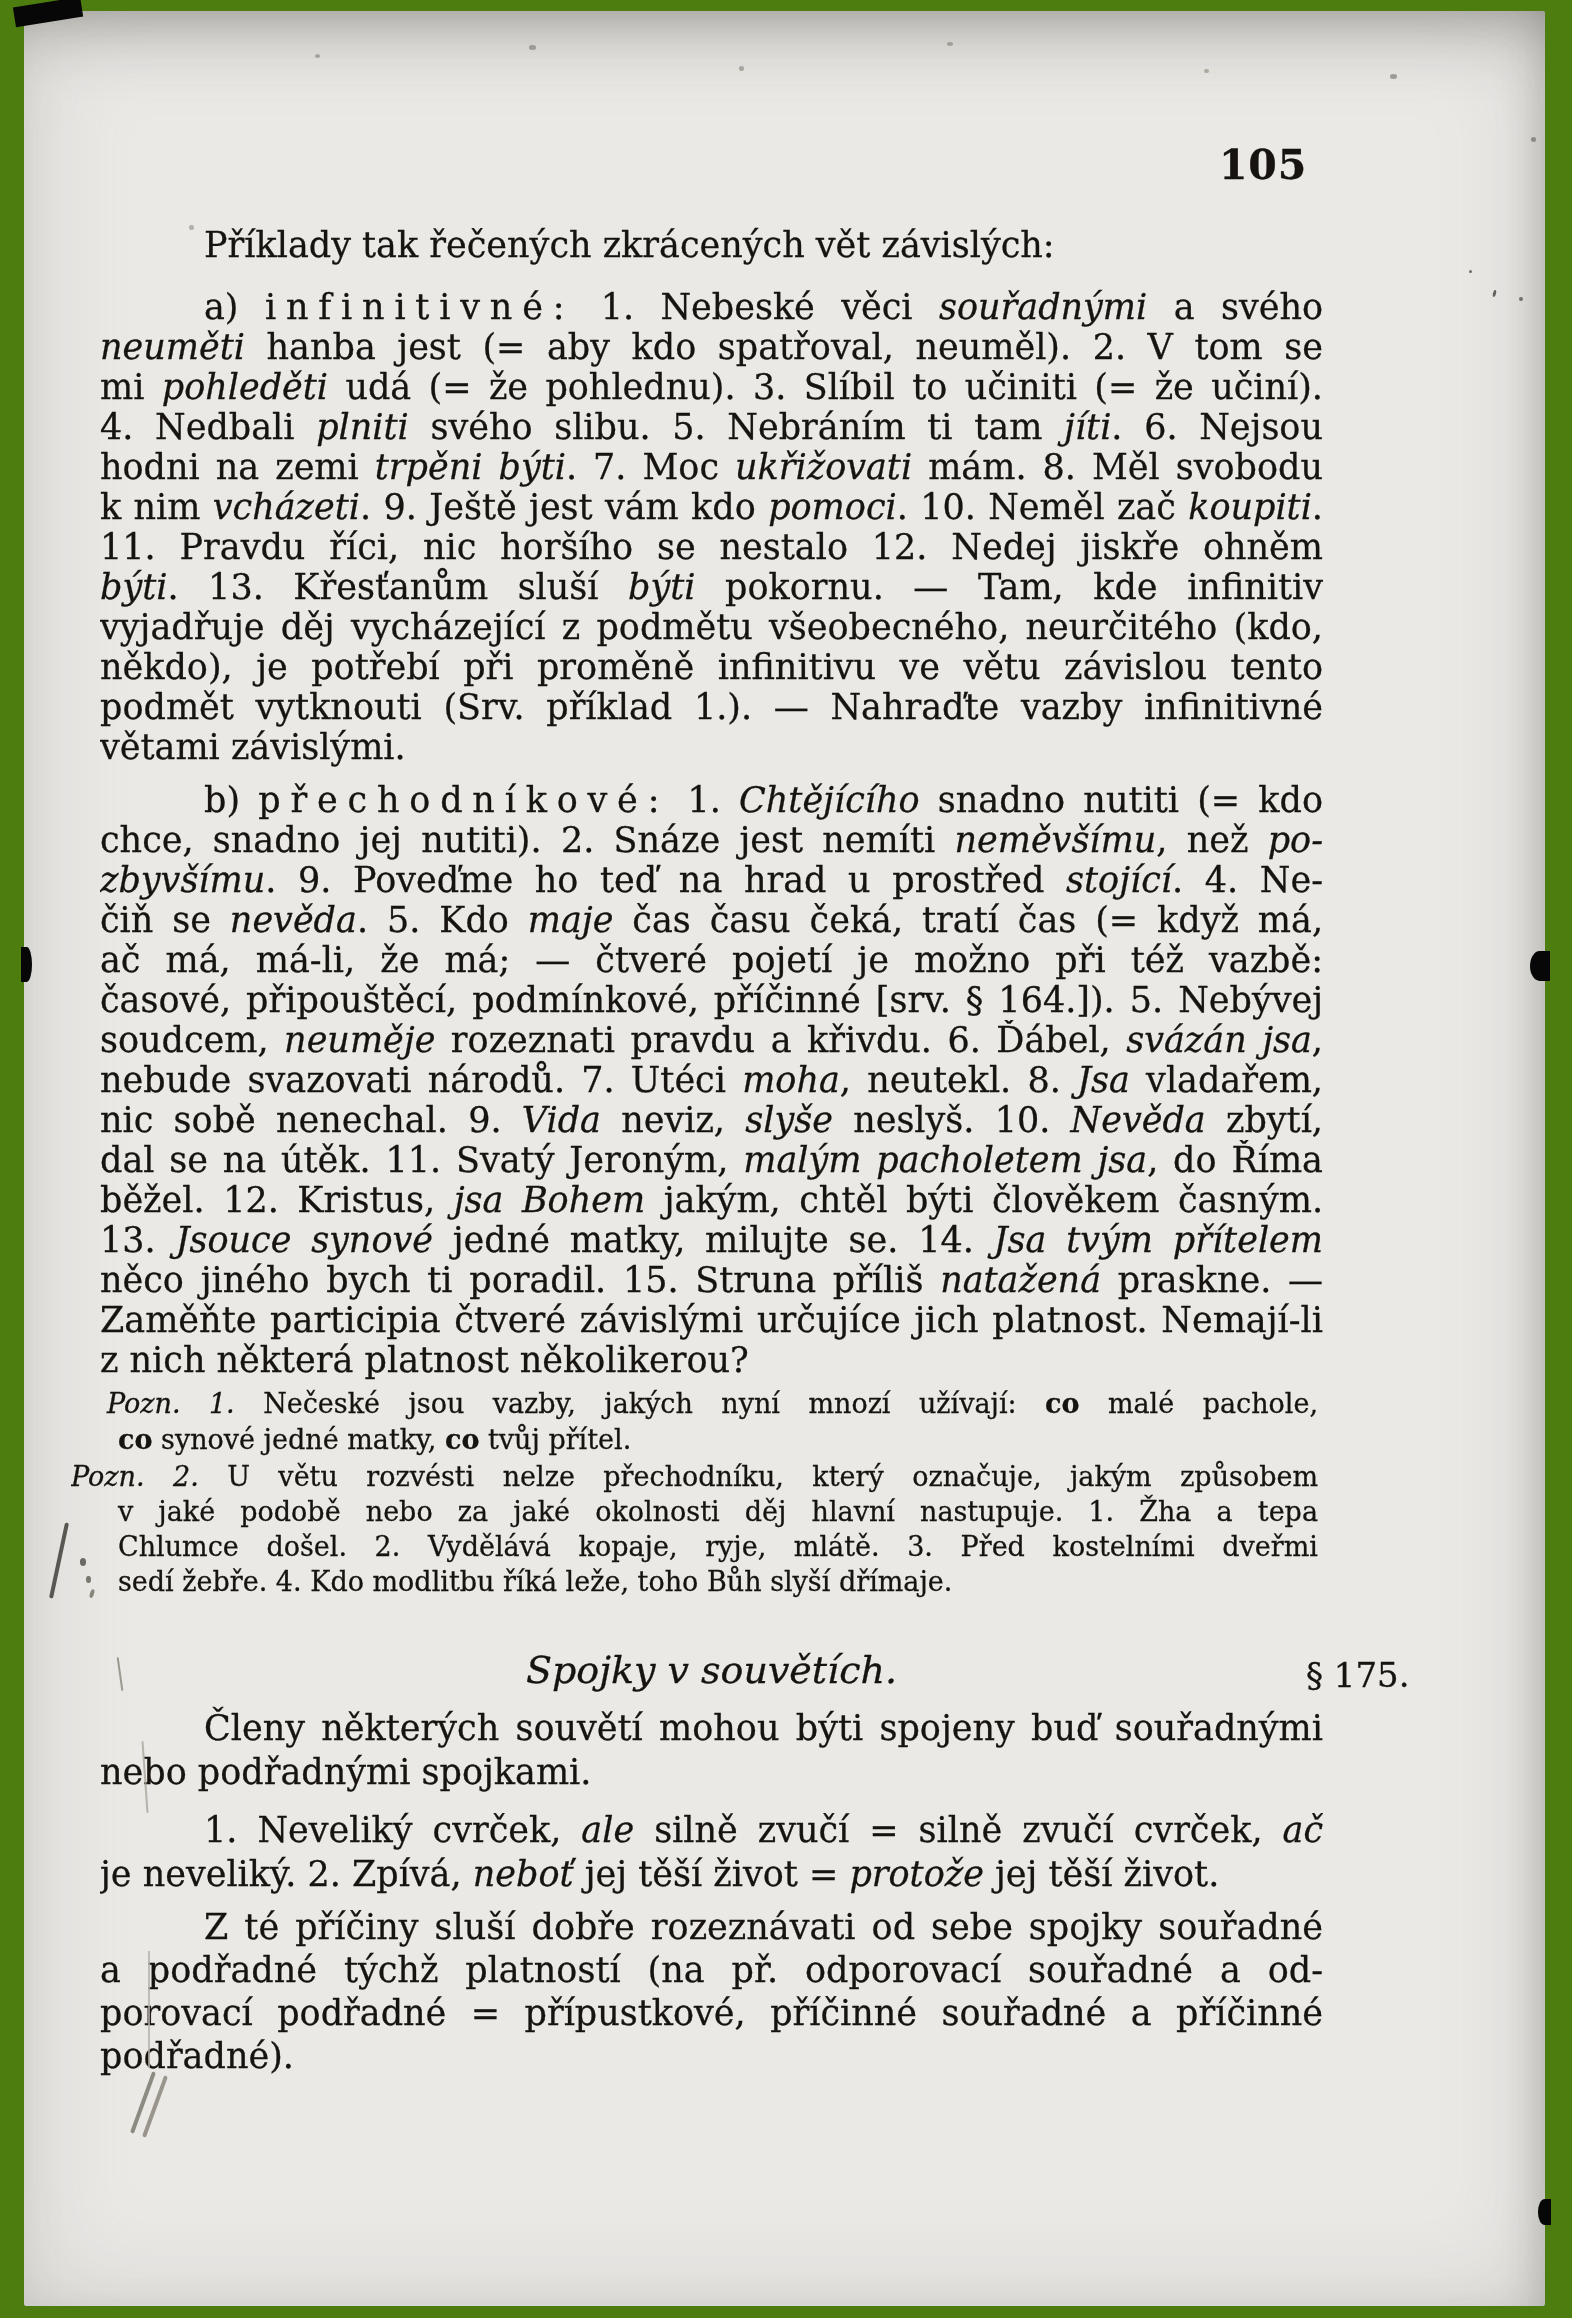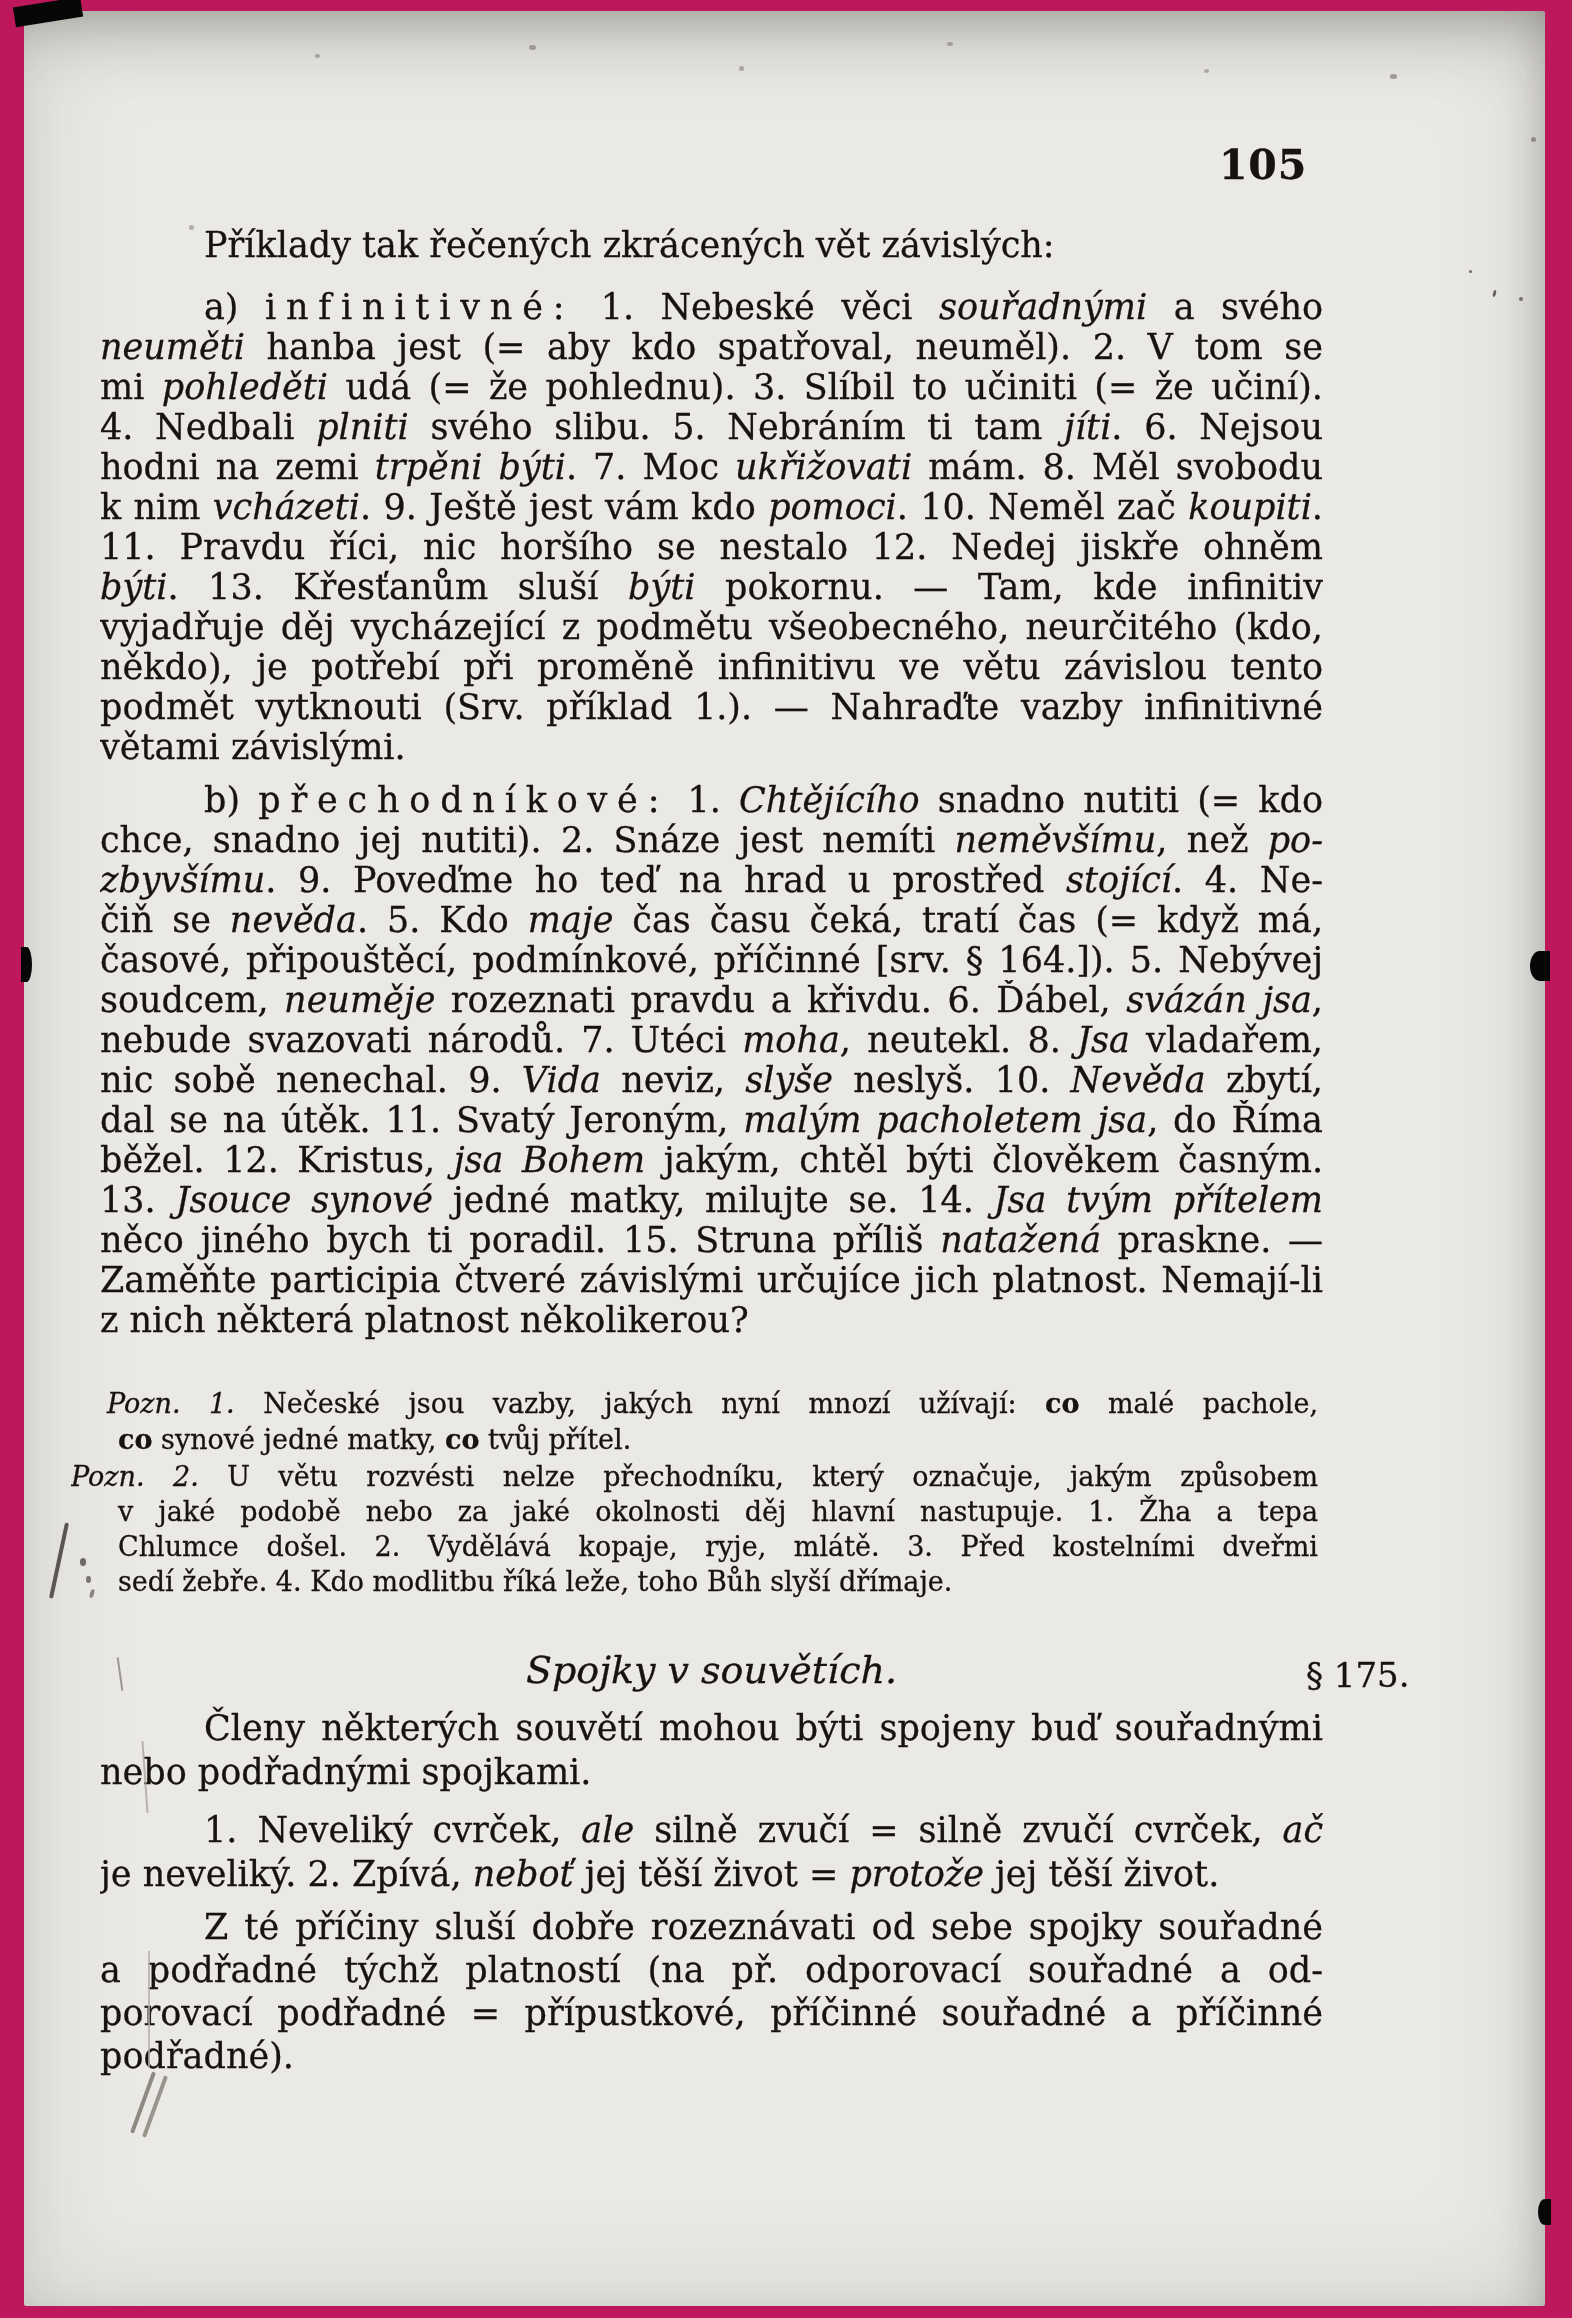--- a/index.html
+++ b/index.html
@@ -1,16 +1,16 @@
 <!DOCTYPE html>
 <html style="font-size:12px"><head>
 <meta charset="utf-8">
 <style>
   html,body{margin:0;padding:0;background:#000;}
-  #scan{position:relative;width:1572px;height:2319px;background:#be185d;overflow:hidden;
+  #scan{position:relative;width:1572px;height:2319px;background:#4d7c0f;overflow:hidden;
         font-family:"DejaVu Serif","Liberation Serif",serif;}
   #paper{position:absolute;left:24px;top:10.5px;right:27px;bottom:13.5px;background:#eae9e6;
          border-radius:2.3px;
          box-shadow:inset 0 0 105px rgba(115,112,105,.22), inset 0 53px 68px -45px rgba(95,92,85,.5),
                     inset -22.5px 0 45px -22.5px rgba(100,98,92,.35);}
   .ink{color:#17130f;-webkit-text-stroke:0.3px #17130f;}
   .blk{position:absolute;}
   .line{overflow:hidden;}
   .just{text-align:justify;text-align-last:justify;}
   .seg-i{font-style:italic;}
@@ -57,20 +57,21 @@
       <div class="line just"><span class="seg-n">někdo), je potřebí při proměně infinitivu ve větu závislou tento</span></div>
       <div class="line just"><span class="seg-n">podmět vytknouti (Srv. příklad 1.). — Nahraďte vazby infinitivné</span></div>
       <div class="line"><span class="seg-n">větami závislými.</span></div>
     </div>
 
   <div class="blk ink body-t" style="left:100px;top:780px;width:1223px;--pitch:40px;--ind:104px;">
       <div class="line just"><span class="seg-n">b) </span><span class="seg-g">přechodníkové:</span><span class="seg-n"> 1. </span><span class="seg-i">Chtějícího</span><span class="seg-n"> snadno nutiti (= kdo</span></div>
       <div class="line just"><span class="seg-n">chce, snadno jej nutiti). 2. Snáze jest nemíti </span><span class="seg-i">neměvšímu</span><span class="seg-n">, než </span><span class="seg-i">po-</span></div>
       <div class="line just"><span class="seg-i">zbyvšímu</span><span class="seg-n">. 9. Poveďme ho teď na hrad u prostřed </span><span class="seg-i">stojící</span><span class="seg-n">. 4. Ne-</span></div>
       <div class="line just"><span class="seg-n">čiň se </span><span class="seg-i">nevěda</span><span class="seg-n">. 5. Kdo </span><span class="seg-i">maje</span><span class="seg-n"> čas času čeká, tratí čas (= když má,</span></div>
+      <div class="line just"><span class="seg-n">ač má, má-li, že má; — čtveré pojetí je možno při též vazbě:</span></div>
       <div class="line just"><span class="seg-n">časové, připouštěcí, podmínkové, příčinné [srv. § 164.]). 5. Nebývej</span></div>
       <div class="line just"><span class="seg-n">soudcem, </span><span class="seg-i">neuměje</span><span class="seg-n"> rozeznati pravdu a křivdu. 6. Ďábel, </span><span class="seg-i">svázán jsa</span><span class="seg-n">,</span></div>
       <div class="line just"><span class="seg-n">nebude svazovati národů. 7. Utéci </span><span class="seg-i">moha</span><span class="seg-n">, neutekl. 8. </span><span class="seg-i">Jsa</span><span class="seg-n"> vladařem,</span></div>
       <div class="line just"><span class="seg-n">nic sobě nenechal. 9. </span><span class="seg-i">Vida</span><span class="seg-n"> neviz, </span><span class="seg-i">slyše</span><span class="seg-n"> neslyš. 10. </span><span class="seg-i">Nevěda</span><span class="seg-n"> zbytí,</span></div>
       <div class="line just"><span class="seg-n">dal se na útěk. 11. Svatý Jeroným, </span><span class="seg-i">malým pacholetem jsa</span><span class="seg-n">, do Říma</span></div>
       <div class="line just"><span class="seg-n">běžel. 12. Kristus, </span><span class="seg-i">jsa Bohem</span><span class="seg-n"> jakým, chtěl býti člověkem časným.</span></div>
       <div class="line just"><span class="seg-n">13. </span><span class="seg-i">Jsouce synové</span><span class="seg-n"> jedné matky, milujte se. 14. </span><span class="seg-i">Jsa tvým přítelem</span></div>
       <div class="line just"><span class="seg-n">něco jiného bych ti poradil. 15. Struna příliš </span><span class="seg-i">natažená</span><span class="seg-n"> praskne. —</span></div>
       <div class="line just"><span class="seg-n">Zaměňte participia čtveré závislými určujíce jich platnost. Nemají-li</span></div>
       <div class="line"><span class="seg-n">z nich některá platnost několikerou?</span></div>

